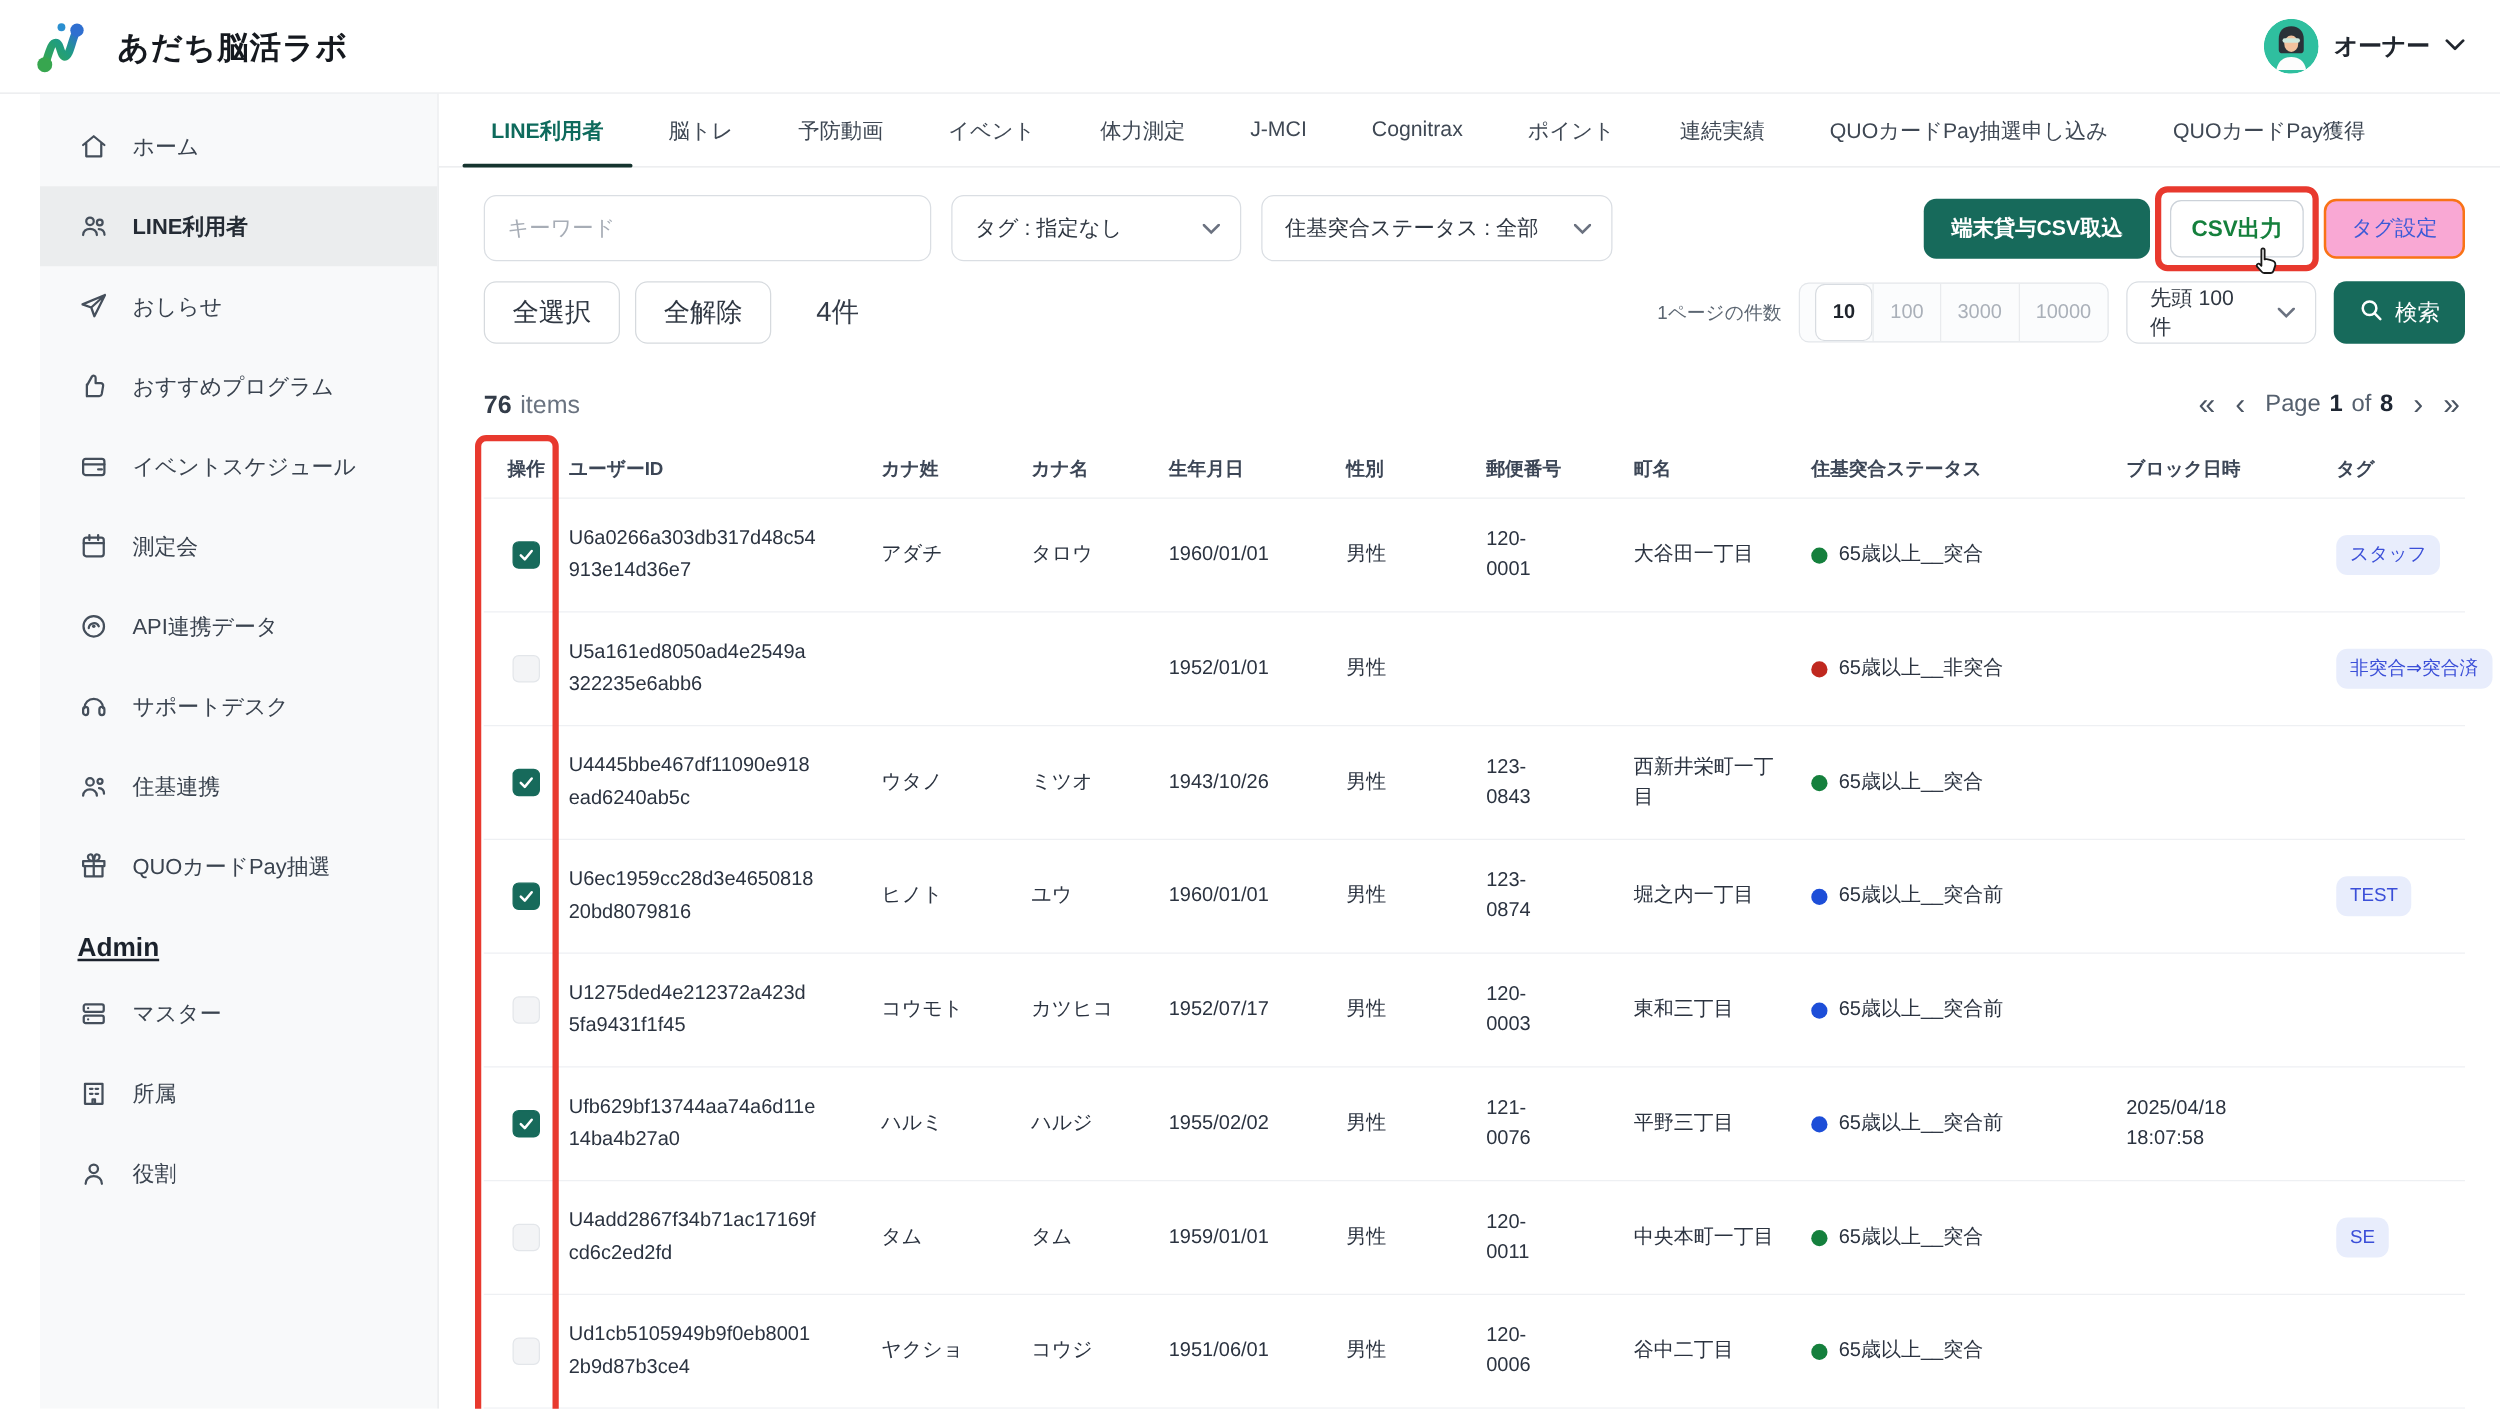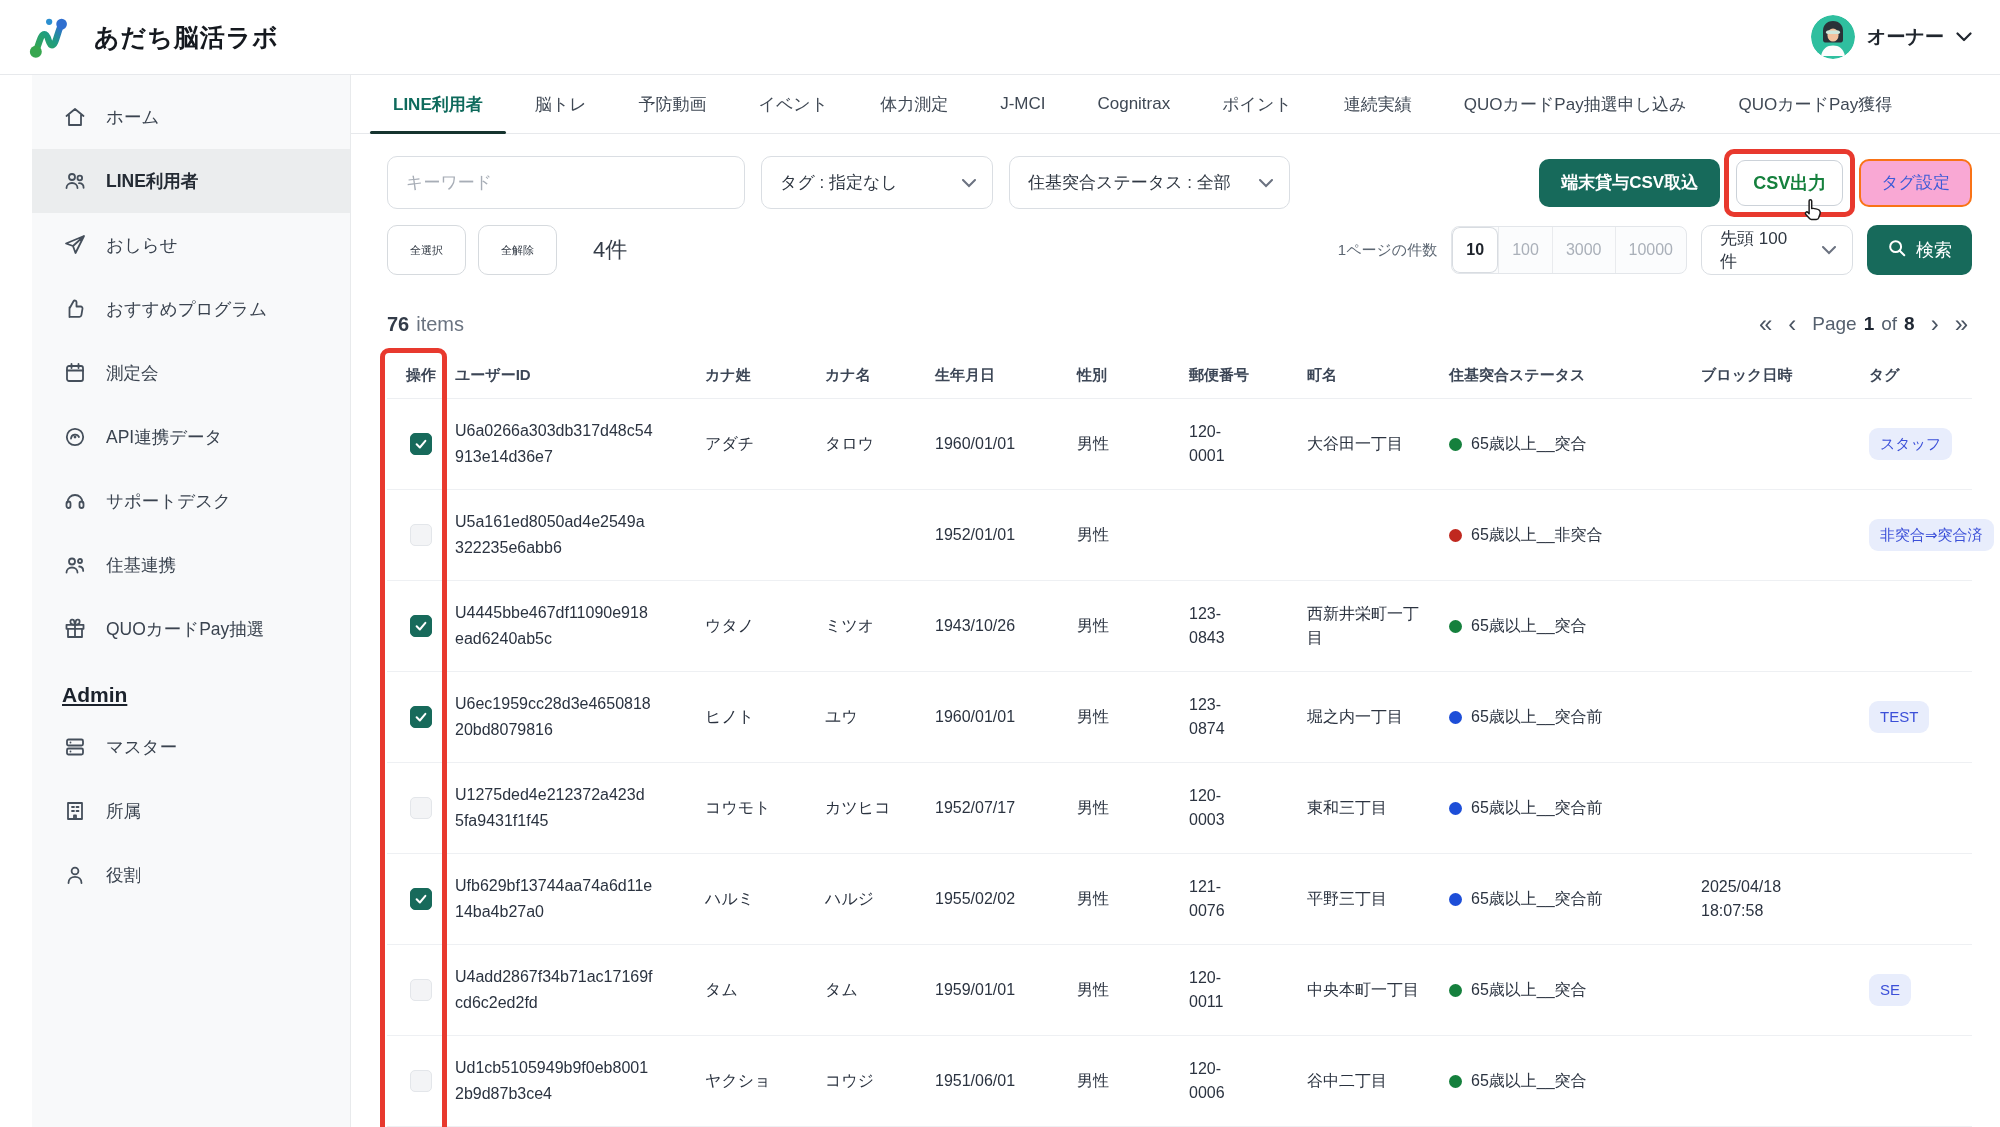--- a/index.html
+++ b/index.html
@@ -43,28 +43,28 @@
   .btns{margin-left:auto;display:flex;align-items:center;gap:16px;}
   button{font-family:inherit;cursor:pointer;}
   .btn-import{height:48px;padding:0 22px;background:#176a5b;color:#fff;font-weight:bold;font-size:17px;border:none;border-radius:10px;}
   .csv-wrap{position:relative;}
   .btn-csv{height:46px;min-width:95px;padding:0 16px;background:#fff;color:#15803d;font-size:18px;font-weight:600;border:1px solid #ccd2d9;border-radius:9px;}
   .red-box{position:absolute;left:-12px;top:-11px;right:-12px;bottom:-11px;border:5px solid #e8392e;border-radius:10px;pointer-events:none;z-index:6;}
   .hand{position:absolute;right:16px;bottom:-22px;z-index:7;}
   .btn-tagset{height:48px;padding:0 20px;background:#f9a8d4;color:#3b5bd7;font-size:17px;border:2px solid #f97316;border-radius:10px;}
 
   .frow2{margin-top:16px;display:flex;align-items:center;gap:12px;}
-  .btn-ghost{height:50px;padding:0 22px;background:#fff;border:1px solid #d6dade;border-radius:10px;font-size:11px;color:#2f3742;}
+  .btn-ghost{height:50px;padding:0 22px;background:#fff;border:1px solid #d6dade;border-radius:10px;font-size:21px;color:#2f3742;}
   .count4{font-size:22px;color:#343c48;margin-left:24px;}
   .right2{margin-left:auto;display:flex;align-items:center;gap:14px;}
   .psize-label{font-size:15px;color:#5c6672;}
   .seg{display:flex;border:1px solid #e3e6ea;border-radius:8px;overflow:hidden;background:#fbfcfd;}
   .seg .s{min-width:46px;padding:0 13px;height:46px;display:flex;align-items:center;justify-content:center;
           font-size:16px;color:#aab0b9;border-left:1px solid #e9ebee;cursor:pointer;}
-  .seg .s:first-child{border-left:none;}
+  .seg .s:first-child{border-left:none;margin-left:12px;}
   .seg .s.active{background:#fff;color:#1f242c;font-weight:600;box-shadow:inset 0 0 0 1px #d8dce1;border-radius:8px;}
   .sel.w-head{width:152px;height:50px;}
   .btn-search{height:50px;padding:0 20px;background:#176a5b;color:#fff;border:none;border-radius:10px;font-size:18px;display:flex;align-items:center;gap:9px;}
 
   
   .table-card{margin-top:24px;}
   .items-bar{display:flex;align-items:center;height:50px;}
   .cnt{font-size:20px;font-weight:bold;color:#333c49;}
   .cnt-l{font-size:20px;color:#6a7380;margin-left:7px;}
   .pagination{margin-left:auto;display:flex;align-items:center;gap:16px;color:#55606e;font-size:19px;padding-right:4px;}
@@ -163,20 +163,29 @@
           <span class="side-ic">
             <svg viewBox="0 0 24 24">
               <path d="M6.5 10.5V20M6.5 11.5l4-7.2c.8-1.4 3-.8 3 .8v4.4h4.2c1.2 0 2 1.1 1.8 2.2l-1.1 6.4c-.2 1-1 1.7-2 1.7H6.5" fill="none" stroke="#454f5b" stroke-width="1.8" stroke-linecap="round" stroke-linejoin="round"></path>
             </svg>
           </span>
           <span class="side-lb">おすすめプログラム</span>
         </div>
         <div class="side-item">
           <span class="side-ic">
             <svg viewBox="0 0 24 24">
+              <rect x="3.5" y="6" width="17" height="13" rx="2" fill="none" stroke="#454f5b" stroke-width="1.8" stroke-linecap="round" stroke-linejoin="round"></rect>
+              <path d="M3.5 10.5h17M15.5 14.5h3" fill="none" stroke="#454f5b" stroke-width="1.8" stroke-linecap="round" stroke-linejoin="round"></path>
+            </svg>
+          </span>
+          <span class="side-lb">イベントスケジュール</span>
+        </div>
+        <div class="side-item">
+          <span class="side-ic">
+            <svg viewBox="0 0 24 24">
               <rect x="4" y="5" width="16" height="15" rx="2" fill="none" stroke="#454f5b" stroke-width="1.8" stroke-linecap="round" stroke-linejoin="round"></rect>
               <path d="M4 9.5h16M8.5 3v4M15.5 3v4" fill="none" stroke="#454f5b" stroke-width="1.8" stroke-linecap="round" stroke-linejoin="round"></path>
             </svg>
           </span>
           <span class="side-lb">測定会</span>
         </div>
         <div class="side-item">
           <span class="side-ic">
             <svg viewBox="0 0 24 24">
               <circle cx="12" cy="12" r="8.2" fill="none" stroke="#454f5b" stroke-width="1.8" stroke-linecap="round" stroke-linejoin="round"></circle>

